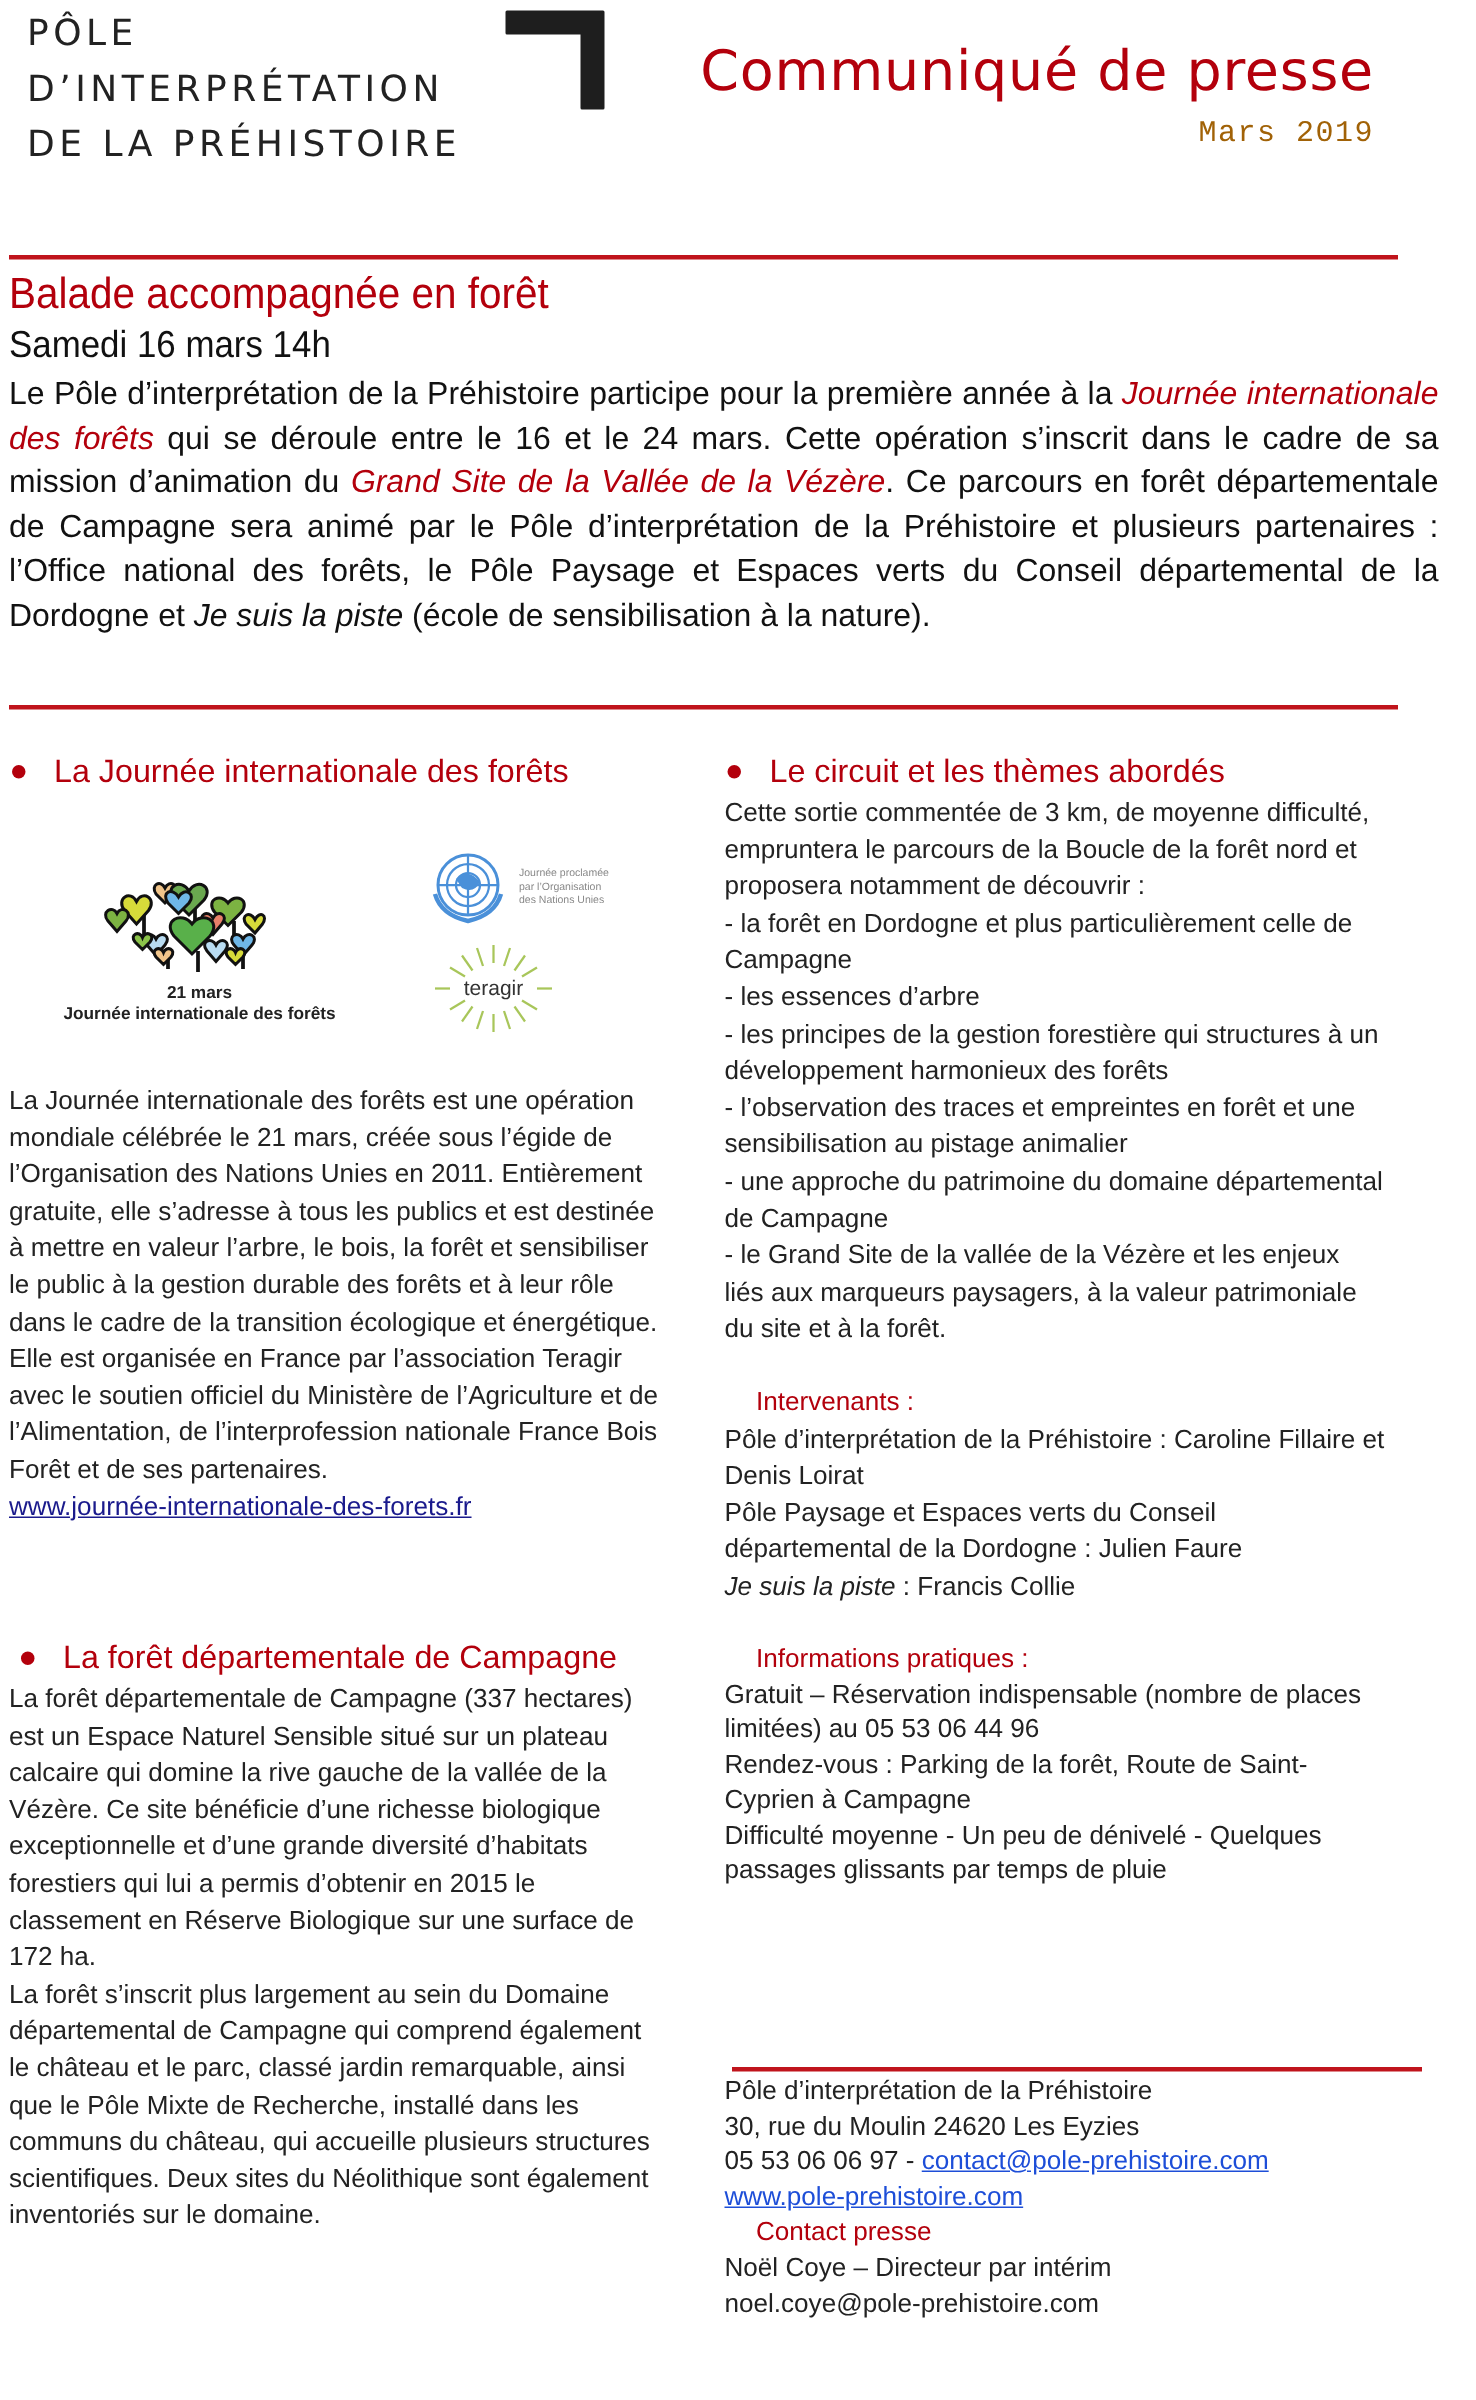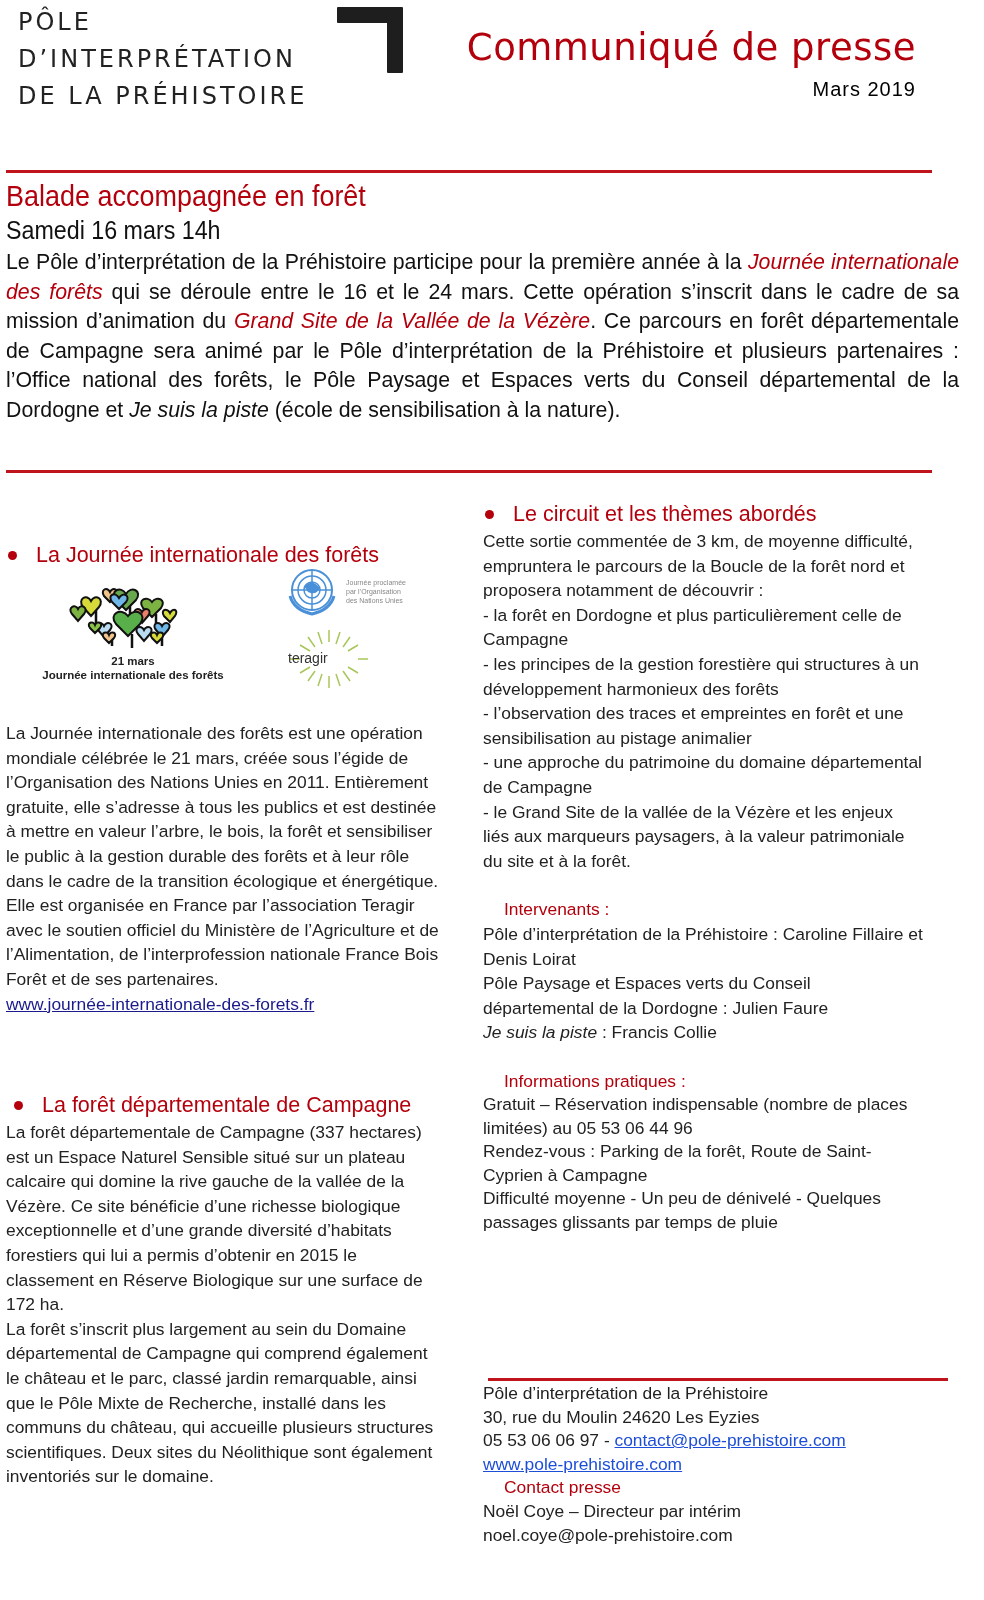--- a/index.html
+++ b/index.html
@@ -1,21 +1,21 @@
 <!DOCTYPE html>
 <html><head>
 <meta charset="utf-8">
 <style>
   html, body { margin:0; padding:0; background:#ffffff; }
   body { width:984px; height:1600px; position:relative; overflow:hidden; font-family:"Liberation Sans", sans-serif; color:#1a1a1a; }
   .abs { position:absolute; }
   .logo-text { left:18px; top:4px; font-family:"DejaVu Sans", sans-serif; font-weight:normal; font-size:24px; letter-spacing:3px; line-height:37px; color:#222; }
   .logo-mark { left:336px; top:6px; width:70px; height:70px; }
   .cp-title { right:68px; top:26px; font-family:"DejaVu Sans", sans-serif; font-size:37px; color:#b3000c; letter-spacing:0.5px;text-align:center; }
-  .cp-date { right:68px; top:78px; font-family:Liberation Sans, sans-serif; font-size:20px; color:#000000; letter-spacing:1px; }
+  .cp-date { right:68px; top:78px; font-family:Liberation Mono, monospace; font-size:20px; color:#a16207; letter-spacing:1px; }
   .rule { height:3px; background:#c0141c; }
   .h-main { left:6px; top:180px; font-family:"Liberation Sans", sans-serif; font-size:29px; color:#b3000c; transform:scaleX(0.93); transform-origin:left; white-space:nowrap; }
   .h-sub { left:6px; top:216px; font-size:25px; color:#111; transform:scaleX(0.93); transform-origin:left; white-space:nowrap; }
   .intro { left:6px; top:248px; width:953px; font-size:21.3px; line-height:29.6px; text-align:justify; color:#111; }
   .intro em { color:#b3000c; }
   .intro em.black { color:#111; }
   .sec-h { font-size:21.5px; color:#b3000c; white-space:nowrap; display:flex; align-items:center; }
   .bullet { display:inline-block; width:9px; height:9px; border-radius:50%; background:#b3000c; margin-right:19px; }
   .col-text { font-size:17.4px; line-height:24.6px; color:#222; }
   .red-label { color:#b3000c;margin-left:21px; }
@@ -42,21 +42,21 @@
 <div class="abs cp-date">Mars 2019</div>
 
 <div class="abs rule" style="left:6px; top:170px; width:926px;"></div>
 
 <div class="abs h-main">Balade accompagnée en forêt</div>
 <div class="abs h-sub">Samedi 16 mars 14h</div>
 <div class="abs intro"><span>Le Pôle d’interprétation de la Préhistoire participe pour la première année à la </span><em>Journée internationale des forêts</em><span> qui se déroule entre le 16 et le 24 mars. Cette opération s’inscrit dans le cadre de sa mission d’animation du </span><em>Grand Site de la Vallée de la Vézère</em><span>. Ce parcours en forêt départementale de Campagne sera animé par le Pôle d’interprétation de la Préhistoire et plusieurs partenaires : l’Office national des forêts, le Pôle Paysage et Espaces verts du Conseil départemental de la Dordogne et </span><em class="black">Je suis la piste</em><span> (école de sensibilisation à la nature).</span></div>
 
 <div class="abs rule" style="left:6px; top:470px; width:926px;"></div>
 
-<div class="abs sec-h" style="left:8px; top:502px;margin-top:41px;">
+<div class="abs sec-h" style="left:8px; top:502px;">
   <span class="bullet"></span>
   <span>La Journée internationale des forêts</span>
 </div>
 
 <div class="abs logo-jif">
   <svg width="210" height="78" viewBox="0 0 210 78">
     <g stroke="#111" stroke-width="2.5">
       <line x1="68" y1="38" x2="68" y2="58"></line>
         <line x1="102" y1="30" x2="102" y2="52"></line>
         <line x1="128" y1="42" x2="128" y2="58"></line>
@@ -117,21 +117,21 @@
       <line x1="2" y1="31" x2="12" y2="31"></line>
         <line x1="70" y1="31" x2="80" y2="31"></line>
       <line x1="12" y1="45" x2="22" y2="39"></line>
         <line x1="70" y1="45" x2="60" y2="39"></line>
       <line x1="20" y1="53" x2="27" y2="43"></line>
         <line x1="62" y1="53" x2="55" y2="43"></line>
       <line x1="30" y1="58" x2="34" y2="46"></line>
         <line x1="52" y1="58" x2="48" y2="46"></line>
     </g>
   </svg>
-  <div style="position:absolute; left:0; top:22px; width:82px; text-align:left; font-size:14px; color:#333; background:transparent;">teragir</div>
+  <div style="position:absolute; left:0; top:22px; width:82px; text-align:center; font-size:14px; color:#333; background:transparent;">teragir</div>
 </div>
 
 <div class="abs col-text" style="left:6px; top:721px; width:438px;">
   <div>La Journée internationale des forêts est une opération mondiale célébrée le 21 mars, créée sous l’égide de l’Organisation des Nations Unies en 2011. Entièrement gratuite, elle s’adresse à tous les publics et est destinée à mettre en valeur l’arbre, le bois, la forêt et sensibiliser le public à la gestion durable des forêts et à leur rôle dans le cadre de la transition écologique et énergétique. Elle est organisée en France par l’association Teragir avec le soutien officiel du Ministère de l’Agriculture et de l’Alimentation, de l’interprofession nationale France Bois Forêt et de ses partenaires.</div>
   <a class="link" href="#">www.journée-internationale-des-forets.fr</a>
 </div>
 
 <div class="abs sec-h" style="left:14px; top:1093px;">
   <span class="bullet"></span>
   <span>La forêt départementale de Campagne</span>
@@ -141,20 +141,21 @@
   <div>La forêt s’inscrit plus largement au sein du Domaine départemental de Campagne qui comprend également le château et le parc, classé jardin remarquable, ainsi que le Pôle Mixte de Recherche, installé dans les communs du château, qui accueille plusieurs structures scientifiques. Deux sites du Néolithique sont également inventoriés sur le domaine.</div>
 </div>
 
 <div class="abs sec-h" style="left:485px; top:502px;">
   <span class="bullet"></span>
   <span>Le circuit et les thèmes abordés</span>
 </div>
 <div class="abs col-text" style="left:483px; top:529px; width:440px;">
   <div>Cette sortie commentée de 3 km, de moyenne difficulté, empruntera le parcours de la Boucle de la forêt nord et proposera notamment de découvrir :</div>
   <div>- la forêt en Dordogne et plus particulièrement celle de Campagne</div>
+  <div>- les essences d’arbre</div>
   <div>- les principes de la gestion forestière qui structures à un développement harmonieux des forêts</div>
   <div>- l’observation des traces et empreintes en forêt et une sensibilisation au pistage animalier</div>
   <div>- une approche du patrimoine du domaine départemental de Campagne</div>
   <div>- le Grand Site de la vallée de la Vézère et les enjeux liés aux marqueurs paysagers, à la valeur patrimoniale du site et à la forêt.</div>
 
   <div style="height:24px;"></div>
   <div class="red-label">Intervenants :</div>
   <div>Pôle d’interprétation de la Préhistoire : Caroline Fillaire et Denis Loirat</div>
   <div>Pôle Paysage et Espaces verts du Conseil départemental de la Dordogne : Julien Faure</div>
   <div><em>Je suis la piste</em><span> : Francis Collie</span></div>

